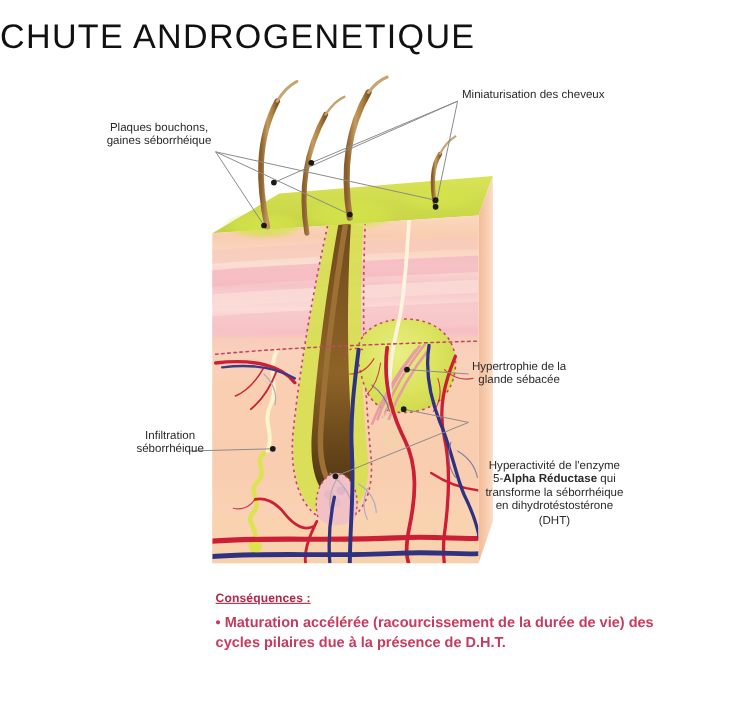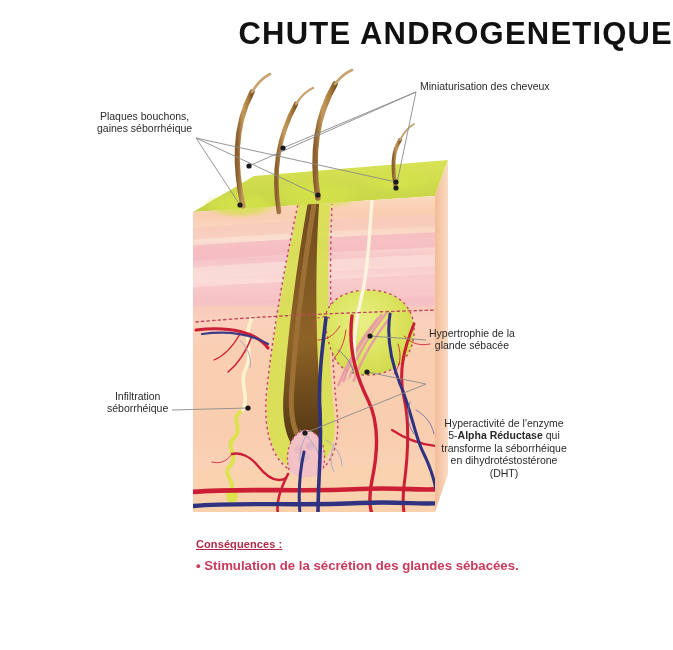--- a/index.html
+++ b/index.html
@@ -7,46 +7,46 @@
     width:673px;height:650px;
     background:#ffffff;
     font-family:"Liberation Sans", sans-serif;
     overflow:hidden;
     position:relative;
   }
   #stage{position:relative;width:673px;height:650px;}
 
   .title{
     position:absolute;left:0;top:16px;width:673px;
-    text-align:right;
+    text-align:left;
     font-size:31px;
     letter-spacing:1.2px;
     color:#111;
-    font-weight:700;
+    font-weight:400;
     font-family:"Liberation Sans", sans-serif;
   }
 
   svg.fig{position:absolute;left:0;top:0;width:673px;height:650px;}
 
   .lbl{
     position:absolute;
     font-size:10.5px;
     line-height:12.4px;
     color:#2a2a2a;
     font-family:"Liberation Sans", sans-serif;
     white-space:pre-line;
     text-align:center;
   }
   .lbl b{font-weight:bold;}
 
   #lbl-mini{left:420px;top:80px;}
   #lbl-plaques{left:97px;top:110px;}
   #lbl-hyper{left:429px;top:327px;}
   #lbl-enzyme{left:429px;top:377px;width:150px;margin-top:40px;}
-  #lbl-infil{left:107px;top:390px;}
+  #lbl-infil{left:124px;top:390px;}
 
   .conc{
     position:absolute;left:196px;top:534px;width:420px;
   }
   .conc-h{
     font-size:11px;
     font-weight:bold;
     color:#b02a48;
     text-decoration:underline;
     letter-spacing:.1px;
@@ -277,16 +277,16 @@
   <div class="lbl" id="lbl-enzyme"><span>Hyperactivité de l'enzyme
 5-</span><b>Alpha Réductase</b><span> qui
 transforme la séborrhéique
 en dihydrotéstostérone
 (DHT)</span></div>
   <div class="lbl" id="lbl-infil">Infiltration
 séborrhéique</div>
 
   <div class="conc">
     <div class="conc-h">Conséquences :</div>
-    <div class="conc-b">• Stimulation de la sécrétion des glandes sébacées.</div>
+    <div class="conc-b">• Maturation accélérée (racourcissement de la durée de vie) des cycles pilaires due à la présence de D.H.T.</div>
   </div>
 
 </div>
 
 </body></html>

